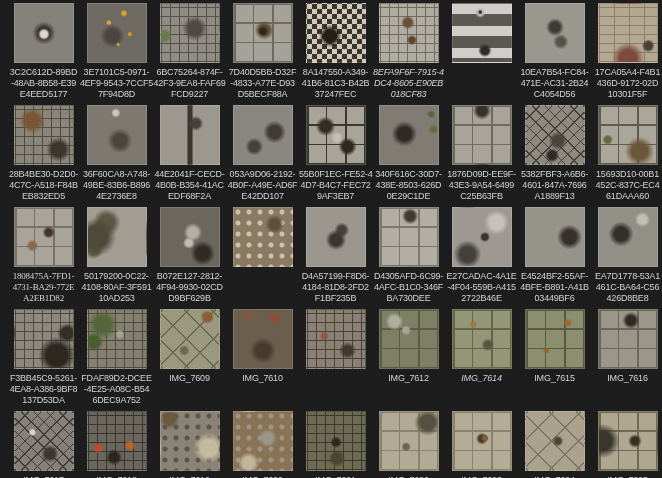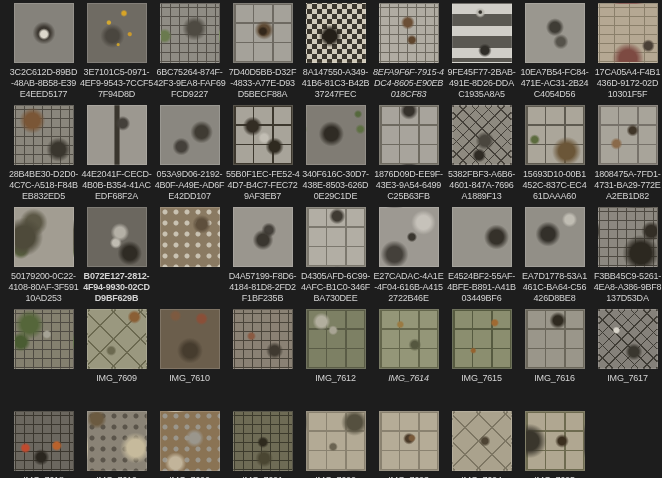--- a/index.html
+++ b/index.html
@@ -85,25 +85,20 @@
     <div class="thumb" style="background-color: rgb(176, 172, 162); background-image: radial-gradient(circle at 48% 32%, rgb(107, 79, 53) 0%, rgb(107, 79, 53) 8%, rgba(0, 0, 0, 0) 14%), radial-gradient(circle at 55% 62%, rgb(94, 69, 44) 0%, rgb(94, 69, 44) 6%, rgba(0, 0, 0, 0) 11%), repeating-linear-gradient(0deg, rgb(110, 106, 96) 0px, rgb(110, 106, 96) 1px, rgba(0, 0, 0, 0) 1px, rgba(0, 0, 0, 0) 9px), repeating-linear-gradient(90deg, rgb(110, 106, 96) 0px, rgb(110, 106, 96) 1px, rgba(0, 0, 0, 0) 1px, rgba(0, 0, 0, 0) 9px); background-size: 100% 100%, 100% 100%, auto, auto;"></div>
     <div class="label" style="color: rgb(212, 212, 212); font-style: italic;">
         <div class="line">8EFA9F6F-7915-4</div>
         <div class="line">DC4-8605-E90EB</div>
         <div class="line">018CF83</div>
       </div>
   </div>
 
   <div class="cell">
     <div class="thumb" style="background-color: rgb(208, 206, 200); background-image: radial-gradient(circle at 47% 14%, rgb(51, 49, 44) 0%, rgb(51, 49, 44) 2%, rgba(0, 0, 0, 0) 4%), radial-gradient(circle at 47% 15%, rgb(184, 182, 174) 0%, rgb(184, 182, 174) 5%, rgba(0, 0, 0, 0) 9%), radial-gradient(circle at 55% 80%, rgb(47, 45, 40) 0%, rgb(47, 45, 40) 7%, rgba(0, 0, 0, 0) 12%), repeating-linear-gradient(rgba(0, 0, 0, 0) 0px, rgba(0, 0, 0, 0) 10px, rgb(90, 88, 82) 10px, rgb(90, 88, 82) 22px); background-size: 100% 100%, 100% 100%, 100% 100%, auto;"></div>
-    <div class="label" style="color: rgb(212, 212, 212);">
-        <div class="line">9FE45F77-2BAB-</div>
-        <div class="line">491E-8D26-DDA</div>
-        <div class="line">C1935A8A5</div>
-      </div>
   </div>
 
   <div class="cell">
     <div class="thumb" style="background-color: rgb(154, 151, 143); background-image: radial-gradient(circle at 50% 40%, rgb(63, 60, 53) 0%, rgb(63, 60, 53) 11%, rgba(0, 0, 0, 0) 20%), radial-gradient(circle at 60% 65%, rgb(85, 82, 74) 0%, rgb(85, 82, 74) 8%, rgba(0, 0, 0, 0) 15%); background-size: 100% 100%, 100% 100%;"></div>
     <div class="label" style="color: rgb(212, 212, 212);">
         <div class="line">10EA7B54-FC84-</div>
         <div class="line">471E-AC31-2B24</div>
         <div class="line">C4054D56</div>
       </div>
   </div>
@@ -119,20 +114,28 @@
 
   <div class="cell">
     <div class="thumb" style="background-color: rgb(138, 134, 124); background-image: radial-gradient(circle at 30% 25%, rgb(122, 86, 54) 0%, rgb(122, 86, 54) 12%, rgba(0, 0, 0, 0) 22%), radial-gradient(circle at 75% 75%, rgb(58, 54, 46) 0%, rgb(58, 54, 46) 11%, rgba(0, 0, 0, 0) 20%), repeating-linear-gradient(0deg, rgb(80, 76, 68) 0px, rgb(80, 76, 68) 1px, rgba(0, 0, 0, 0) 1px, rgba(0, 0, 0, 0) 9px), repeating-linear-gradient(90deg, rgb(80, 76, 68) 0px, rgb(80, 76, 68) 1px, rgba(0, 0, 0, 0) 1px, rgba(0, 0, 0, 0) 9px); background-size: 100% 100%, 100% 100%, auto, auto;"></div>
     <div class="label" style="color: rgb(212, 212, 212);">
         <div class="line">28B4BE30-D2D0-</div>
         <div class="line">4C7C-A518-F84B</div>
         <div class="line">EB832ED5</div>
       </div>
   </div>
 
+  <div class="cell">
+    <div class="thumb" style="background-color: rgb(125, 121, 113); background-image: radial-gradient(circle at 48% 12%, rgb(205, 200, 188) 0%, rgb(205, 200, 188) 4%, rgba(0, 0, 0, 0) 8%), radial-gradient(circle at 55% 60%, rgb(74, 70, 62) 0%, rgb(74, 70, 62) 14%, rgba(0, 0, 0, 0) 26%); background-size: 100% 100%, 100% 100%;"></div>
+    <div class="label" style="color: rgb(212, 212, 212);">
+        <div class="line">36F60CA8-A748-</div>
+        <div class="line">49BE-83B6-B896</div>
+        <div class="line">4E2736E8</div>
+      </div>
+  </div>
 
   <div class="cell">
     <div class="thumb" style="background-color: rgb(156, 152, 144); background-image: radial-gradient(circle at 60% 30%, rgb(68, 64, 58) 0%, rgb(68, 64, 58) 8%, rgba(0, 0, 0, 0) 14%), linear-gradient(90deg, rgba(0, 0, 0, 0) 0px, rgba(0, 0, 0, 0) 44%, rgb(58, 54, 46) 47%, rgb(58, 54, 46) 53%, rgba(0, 0, 0, 0) 56%); background-size: 100% 100%, 100% 100%;"></div>
     <div class="label" style="color: rgb(212, 212, 212);">
         <div class="line">44E2041F-CECD-</div>
         <div class="line">4B0B-B354-41AC</div>
         <div class="line">EDF68F2A</div>
       </div>
   </div>
 
@@ -185,39 +188,39 @@
     <div class="thumb" style="background-color: rgb(171, 166, 154); background-image: radial-gradient(circle at 70% 78%, rgb(107, 86, 56) 0%, rgb(107, 86, 56) 13%, rgba(0, 0, 0, 0) 24%), radial-gradient(circle at 15% 58%, rgb(92, 107, 62) 0%, rgb(92, 107, 62) 5%, rgba(0, 0, 0, 0) 9%), repeating-linear-gradient(0deg, rgb(94, 90, 80) 0px, rgb(94, 90, 80) 1.5px, rgba(0, 0, 0, 0) 1.5px, rgba(0, 0, 0, 0) 19px), repeating-linear-gradient(90deg, rgb(94, 90, 80) 0px, rgb(94, 90, 80) 1.5px, rgba(0, 0, 0, 0) 1.5px, rgba(0, 0, 0, 0) 19px); background-size: 100% 100%, 100% 100%, auto, auto;"></div>
     <div class="label" style="color: rgb(212, 212, 212);">
         <div class="line">15693D10-00B1</div>
         <div class="line">452C-837C-EC4</div>
         <div class="line">61DAAA60</div>
       </div>
   </div>
 
   <div class="cell">
     <div class="thumb" style="background-color: rgb(168, 164, 154); background-image: radial-gradient(circle at 58% 42%, rgb(63, 53, 40) 0%, rgb(63, 53, 40) 7%, rgba(0, 0, 0, 0) 13%), radial-gradient(circle at 30% 65%, rgb(138, 106, 74) 0%, rgb(138, 106, 74) 6%, rgba(0, 0, 0, 0) 11%), repeating-linear-gradient(0deg, rgb(119, 114, 106) 0px, rgb(119, 114, 106) 1.5px, rgba(0, 0, 0, 0) 1.5px, rgba(0, 0, 0, 0) 19px), repeating-linear-gradient(90deg, rgb(119, 114, 106) 0px, rgb(119, 114, 106) 1.5px, rgba(0, 0, 0, 0) 1.5px, rgba(0, 0, 0, 0) 19px); background-size: 100% 100%, 100% 100%, auto, auto;"></div>
-    <div class="label" style="color: rgb(212, 212, 212);">
+    <div class="label" style="color: rgb(212, 212, 212); font-family: Liberation Serif, serif;">
         <div class="line">1808475A-7FD1-</div>
         <div class="line">4731-BA29-772E</div>
         <div class="line">A2EB1D82</div>
       </div>
   </div>
 
   <div class="cell">
     <div class="thumb" style="background-color: rgb(162, 157, 146); background-image: radial-gradient(circle at 15% 50%, rgb(78, 74, 58) 0%, rgb(78, 74, 58) 19%, rgba(0, 0, 0, 0) 34%), radial-gradient(circle at 32% 25%, rgb(92, 88, 70) 0%, rgb(92, 88, 70) 13%, rgba(0, 0, 0, 0) 24%), radial-gradient(circle at 10% 72%, rgb(87, 96, 62) 0%, rgb(87, 96, 62) 8%, rgba(0, 0, 0, 0) 14%); background-size: 100% 100%, 100% 100%, 100% 100%;"></div>
     <div class="label" style="color: rgb(212, 212, 212);">
         <div class="line">50179200-0C22-</div>
         <div class="line">4108-80AF-3F591</div>
         <div class="line">10AD253</div>
       </div>
   </div>
 
   <div class="cell">
     <div class="thumb" style="background-color: rgb(107, 103, 95); background-image: radial-gradient(circle at 55% 42%, rgb(180, 176, 166) 0%, rgb(180, 176, 166) 11%, rgba(0, 0, 0, 0) 20%), radial-gradient(circle at 48% 60%, rgb(192, 188, 178) 0%, rgb(192, 188, 178) 7%, rgba(0, 0, 0, 0) 13%), radial-gradient(circle at 72% 78%, rgb(47, 43, 36) 0%, rgb(47, 43, 36) 11%, rgba(0, 0, 0, 0) 20%); background-size: 100% 100%, 100% 100%, 100% 100%;"></div>
-    <div class="label" style="color: rgb(212, 212, 212); font-weight: bold;">
+    <div class="label" style="color: rgb(212, 212, 212);">
         <div class="line">B072E127-2812-</div>
         <div class="line">4F94-9930-02CD</div>
         <div class="line">D9BF629B</div>
       </div>
   </div>
 
   <div class="cell">
     <div class="thumb" style="background-color: rgb(138, 122, 98); background-image: radial-gradient(circle at 70% 28%, rgb(94, 79, 60) 0%, rgb(94, 79, 60) 9%, rgba(0, 0, 0, 0) 16%), radial-gradient(circle at 4px 4px, rgb(201, 194, 178) 2px, rgba(0, 0, 0, 0) 3px); background-size: 100% 100%, 11px 11px;"></div>
   </div>
 
@@ -236,21 +239,21 @@
         <div class="line">D4305AFD-6C99-</div>
         <div class="line">4AFC-B1C0-346F</div>
         <div class="line">BA730DEE</div>
       </div>
   </div>
 
   <div class="cell">
     <div class="thumb" style="background-color: rgb(157, 153, 146); background-image: radial-gradient(circle at 75% 25%, rgb(198, 194, 186) 0%, rgb(198, 194, 186) 11%, rgba(0, 0, 0, 0) 20%), radial-gradient(circle at 25% 80%, rgb(68, 64, 58) 0%, rgb(68, 64, 58) 12%, rgba(0, 0, 0, 0) 22%), radial-gradient(circle at 55% 50%, rgb(58, 54, 47) 0%, rgb(58, 54, 47) 7%, rgba(0, 0, 0, 0) 12%); background-size: 100% 100%, 100% 100%, 100% 100%;"></div>
     <div class="label" style="color: rgb(212, 212, 212);">
         <div class="line">E27CADAC-4A1E</div>
-        <div class="line">-4F04-616B-A415</div>
+        <div class="line">-4F04-559B-A415</div>
         <div class="line">2722B46E</div>
       </div>
   </div>
 
   <div class="cell">
     <div class="thumb" style="background-color: rgb(150, 147, 139); background-image: radial-gradient(circle at 75% 50%, rgb(53, 49, 42) 0%, rgb(53, 49, 42) 13%, rgba(0, 0, 0, 0) 24%); background-size: 100% 100%;"></div>
     <div class="label" style="color: rgb(212, 212, 212);">
         <div class="line">E4524BF2-55AF-</div>
         <div class="line">4BFE-B891-A41B</div>
         <div class="line">03449BF6</div>
@@ -270,20 +273,25 @@
     <div class="thumb" style="background-color: rgb(140, 136, 128); background-image: radial-gradient(circle at 72% 78%, rgb(44, 40, 32) 0%, rgb(44, 40, 32) 17%, rgba(0, 0, 0, 0) 30%), radial-gradient(circle at 90% 40%, rgb(51, 46, 38) 0%, rgb(51, 46, 38) 9%, rgba(0, 0, 0, 0) 16%), repeating-linear-gradient(0deg, rgb(78, 74, 66) 0px, rgb(78, 74, 66) 1px, rgba(0, 0, 0, 0) 1px, rgba(0, 0, 0, 0) 9px), repeating-linear-gradient(90deg, rgb(78, 74, 66) 0px, rgb(78, 74, 66) 1px, rgba(0, 0, 0, 0) 1px, rgba(0, 0, 0, 0) 9px); background-size: 100% 100%, 100% 100%, auto, auto;"></div>
     <div class="label" style="color: rgb(212, 212, 212);">
         <div class="line">F3BB45C9-5261-</div>
         <div class="line">4EA8-A386-9BF8</div>
         <div class="line">137D53DA</div>
       </div>
   </div>
 
   <div class="cell">
     <div class="thumb" style="background-color: rgb(132, 128, 111); background-image: radial-gradient(circle at 25% 25%, rgb(85, 102, 58) 0%, rgb(85, 102, 58) 13%, rgba(0, 0, 0, 0) 24%), radial-gradient(circle at 10% 55%, rgb(74, 92, 50) 0%, rgb(74, 92, 50) 9%, rgba(0, 0, 0, 0) 16%), radial-gradient(circle at 55% 42%, rgb(165, 162, 149) 0%, rgb(165, 162, 149) 6%, rgba(0, 0, 0, 0) 10%), repeating-linear-gradient(0deg, rgb(78, 74, 66) 0px, rgb(78, 74, 66) 1px, rgba(0, 0, 0, 0) 1px, rgba(0, 0, 0, 0) 9px), repeating-linear-gradient(90deg, rgb(78, 74, 66) 0px, rgb(78, 74, 66) 1px, rgba(0, 0, 0, 0) 1px, rgba(0, 0, 0, 0) 9px); background-size: 100% 100%, 100% 100%, 100% 100%, auto, auto;"></div>
+    <div class="label" style="color: rgb(212, 212, 212);">
+        <div class="line">FDAF89D2-DCEE</div>
+        <div class="line">-4E25-A08C-B54</div>
+        <div class="line">6DEC9A752</div>
+      </div>
   </div>
 
   <div class="cell">
     <div class="thumb" style="background-color: rgb(154, 152, 127); background-image: radial-gradient(circle at 80% 12%, rgb(138, 95, 53) 0%, rgb(138, 95, 53) 6%, rgba(0, 0, 0, 0) 10%), radial-gradient(circle at 40% 70%, rgb(107, 105, 80) 0%, rgb(107, 105, 80) 6%, rgba(0, 0, 0, 0) 10%), repeating-linear-gradient(45deg, rgb(107, 105, 80) 0px, rgb(107, 105, 80) 1.5px, rgba(0, 0, 0, 0) 1.5px, rgba(0, 0, 0, 0) 19px), repeating-linear-gradient(135deg, rgb(107, 105, 80) 0px, rgb(107, 105, 80) 1.5px, rgba(0, 0, 0, 0) 1.5px, rgba(0, 0, 0, 0) 19px); background-size: 100% 100%, 100% 100%, auto, auto;"></div>
     <div class="label" style="color: rgb(212, 212, 212);">
         <div class="line">IMG_7609</div>
       </div>
   </div>
 
   <div class="cell">

